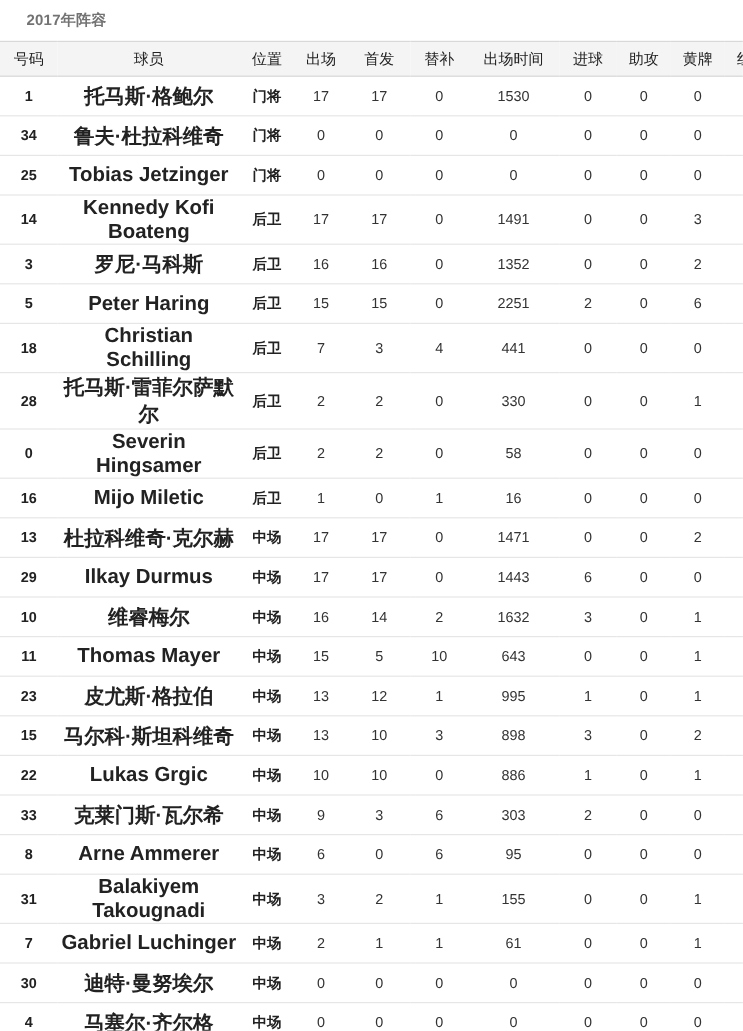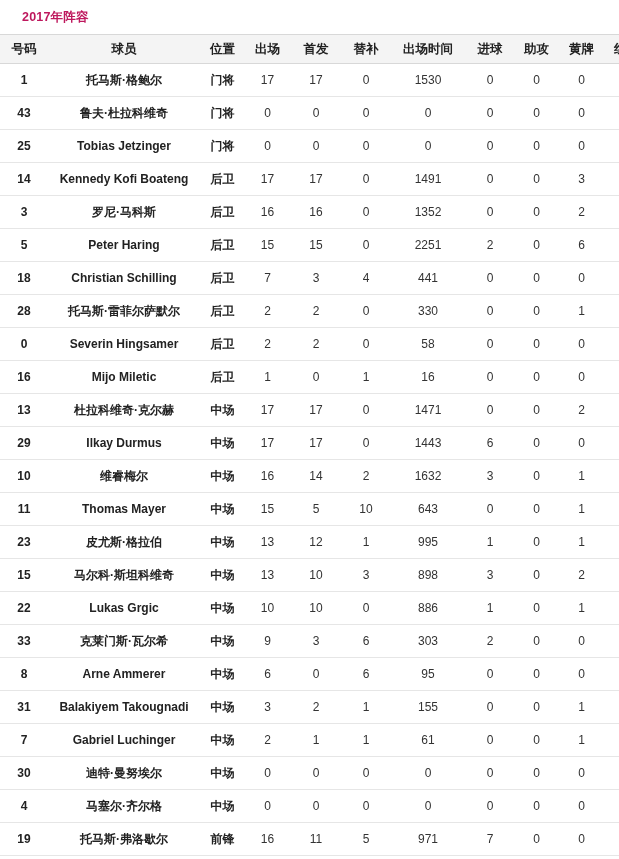--- a/index.html
+++ b/index.html
@@ -15,54 +15,54 @@
     -webkit-font-smoothing: antialiased;
   }
   .page {
     width: 619px;
     box-sizing: border-box;
     padding: 0;
   }
   .title {
     font-size: 12.5px;
     font-weight: bold;
-    color: #be185d;
+    color: #737373;
     padding: 9px 0 8px 22px;
     letter-spacing: 0.2px;
   }
   table.squad {
     border-collapse: collapse;
     width: 619px;
     table-layout: fixed;
     font-size: 12px;
   }
   table.squad th {
     background: #f4f4f4;
-    font-weight: bold;
+    font-weight: normal;
     font-size: 12.5px;
     color: #222;
     border-top: 1px solid #d8d8d8;
     border-bottom: 1px solid #d8d8d8;
     height: 28px;
     padding: 0;
     text-align: center;
     vertical-align: middle;
   }
   table.squad td {
     border-bottom: 1px solid #e6e6e6;
     height: 32px;
     padding: 0 2px;
     text-align: center;
     vertical-align: middle;
     font-size: 12px;
     color: #222;
   }
   table.squad tr td.player {
     font-weight: bold;
-    font-size: 12px;
+    font-size: 17px;
   }
   table.squad tr td.num,
   table.squad tr td.pos {
     font-weight: bold;
     font-size: 12px;
   }
   table.squad tr td.stat {
     font-weight: normal;
     color: #333;
   }
@@ -123,21 +123,21 @@
           <td class="stat">17</td>
           <td class="stat">17</td>
           <td class="stat">0</td>
           <td class="stat">1530</td>
           <td class="stat">0</td>
           <td class="stat">0</td>
           <td class="stat">0</td>
           <td class="stat">0</td>
         </tr>
         <tr class="row">
-          <td class="num">43</td>
+          <td class="num">34</td>
           <td class="player">鲁夫·杜拉科维奇</td>
           <td class="pos">门将</td>
           <td class="stat">0</td>
           <td class="stat">0</td>
           <td class="stat">0</td>
           <td class="stat">0</td>
           <td class="stat">0</td>
           <td class="stat">0</td>
           <td class="stat">0</td>
           <td class="stat">0</td>

